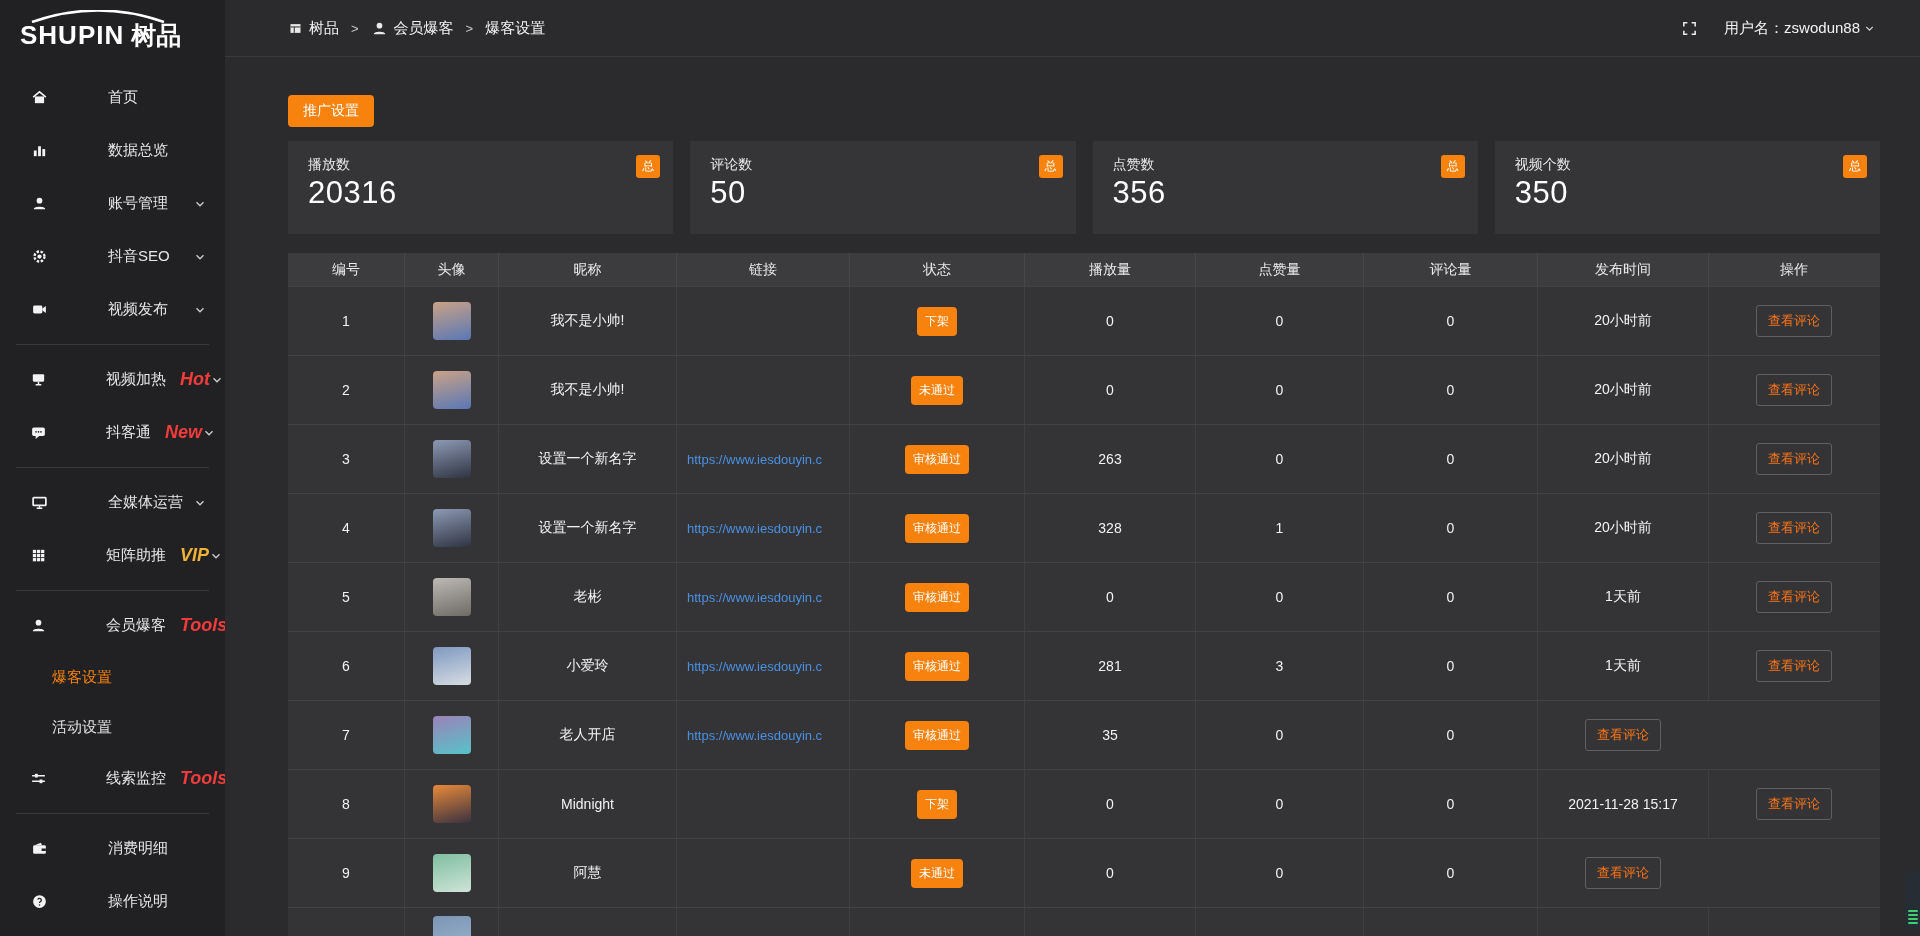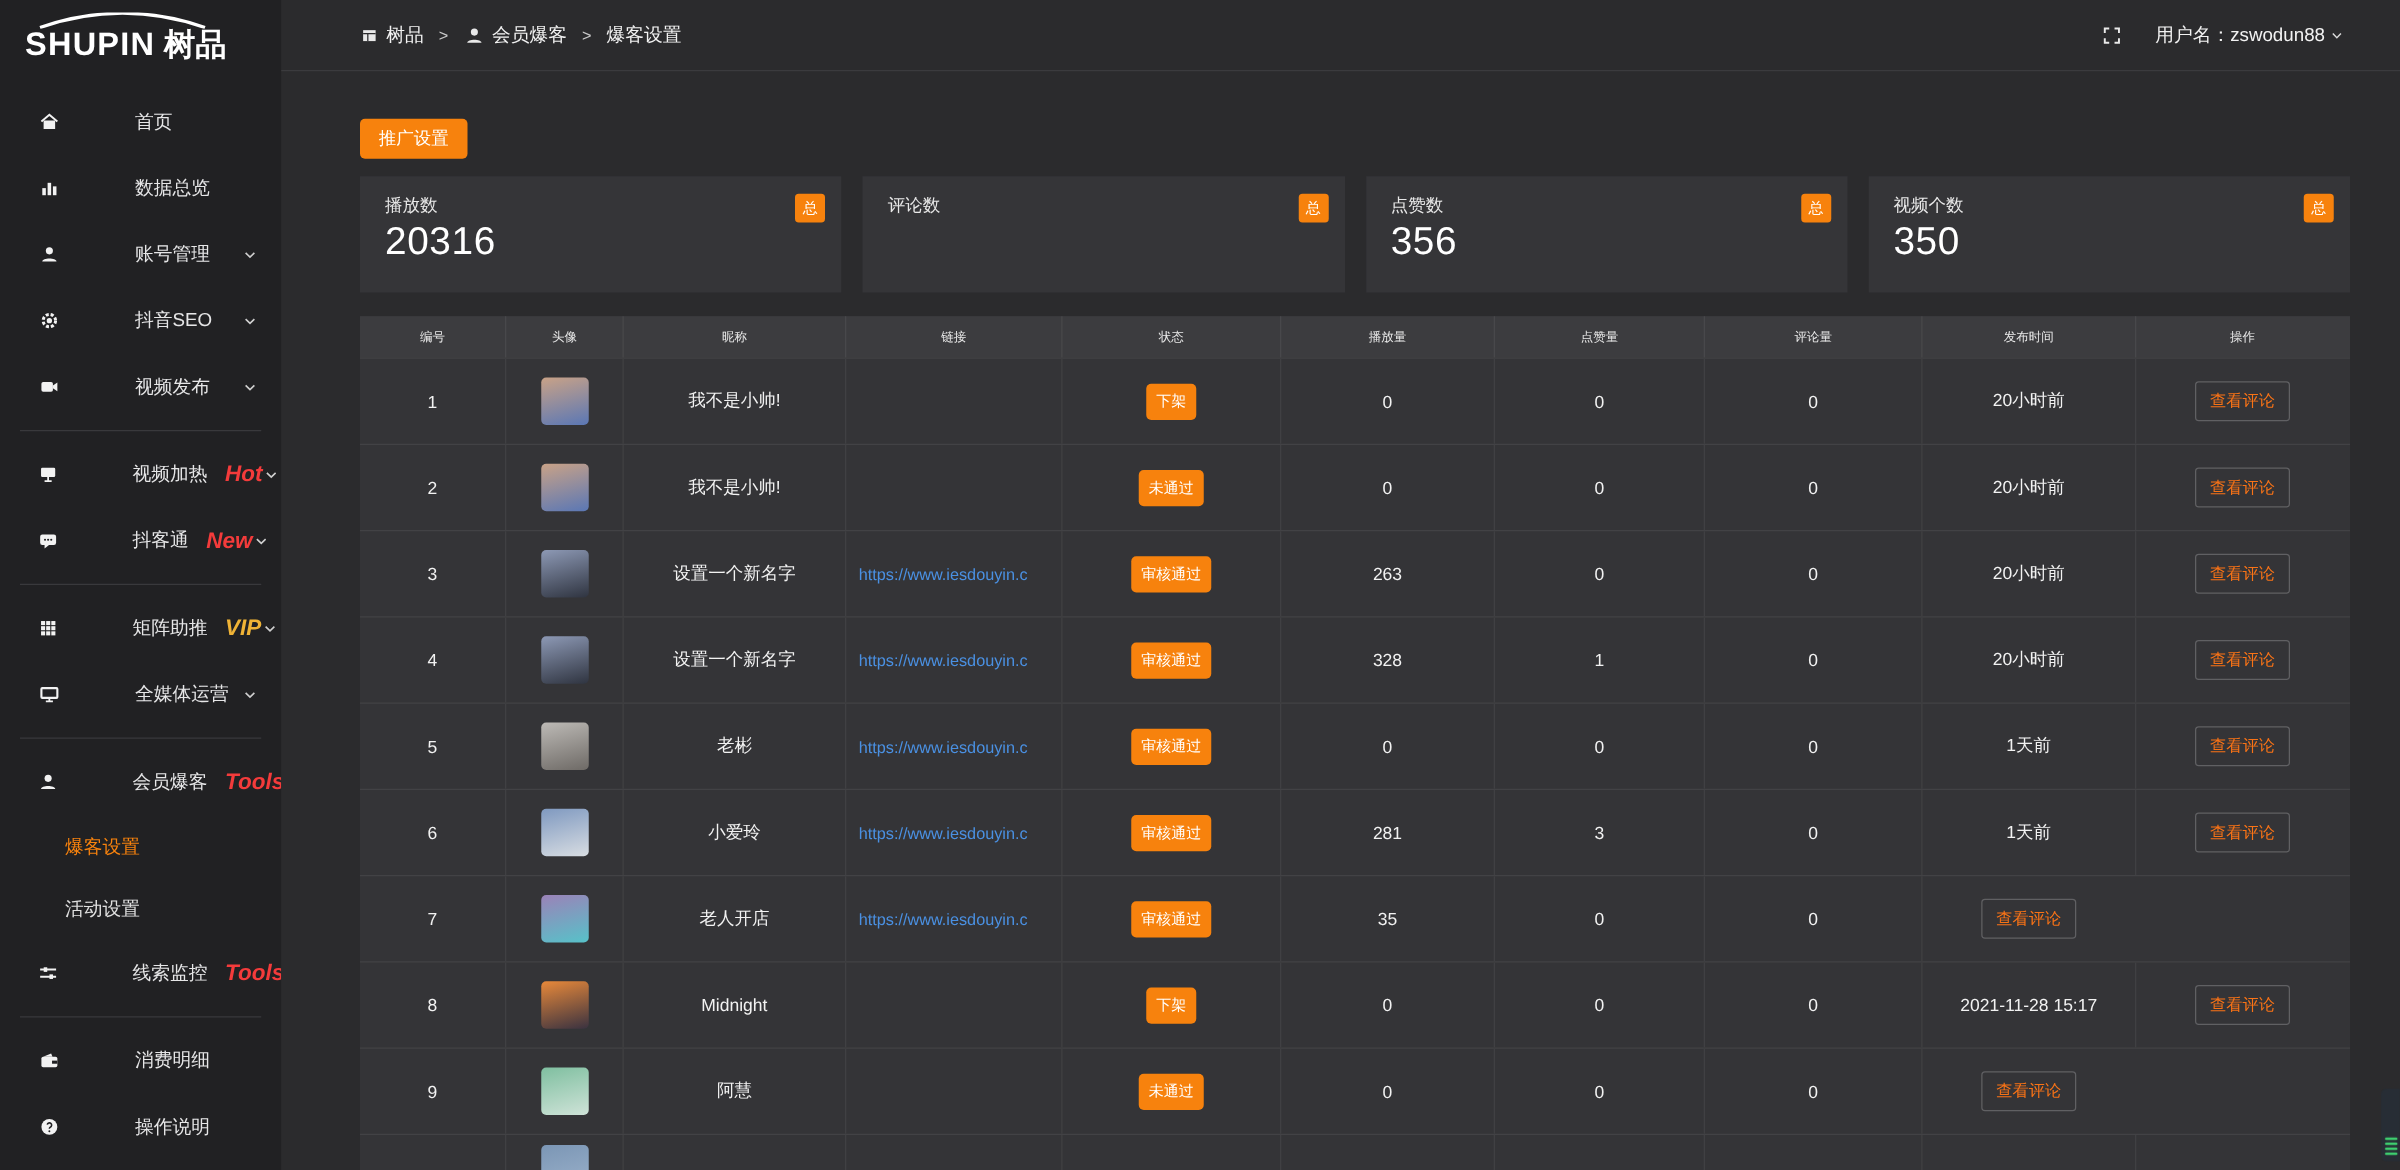--- a/index.html
+++ b/index.html
@@ -46,21 +46,21 @@
   
   .cards { display:flex; gap:17px; margin-top:14px; }
   .card { flex:1; height:93px; background:#353538; position:relative; padding:15px 20px 0 20px; }
   .card-label { font-size:14px; color:#e8e8e8; }
   .card-value { font-size:31px; color:#fff; margin-top:1px; font-weight:500; letter-spacing:0.5px; }
   .card-badge { position:absolute; top:14px; right:13px; background:#f7820d; color:#fff; font-size:12px; padding:3px 6px; border-radius:3px; }
 
   
   .table { margin-top:19px; background:#343437; }
   .thead { display:flex; height:33px; background:#3c3c3f; }
-  .th { display:flex; align-items:center; justify-content:center; font-size:10px; color:#eaeaea; border-right:1px solid #48484b; }
+  .th { display:flex; align-items:center; justify-content:center; font-size:14px; color:#eaeaea; border-right:1px solid #48484b; }
   .th:last-child { border-right:none; }
   .trow { display:flex; height:69px; border-top:1px solid #424245; }
   .td { display:flex; align-items:center; justify-content:center; font-size:14px; color:#f2f2f2; border-right:1px solid #404043; overflow:hidden; }
   .td:last-child { border-right:none; }
   .avatar { width:38px; height:38px; border-radius:4px; }
   .link { color:#4a90e2; font-size:13px; white-space:nowrap; text-decoration:none; cursor:pointer; }
   .td.link-cell { justify-content:flex-start; padding-left:10px; }
   .badge { background:#f7820d; color:#fff; font-size:12px; padding:6px 8px; border-radius:4px; white-space:nowrap; }
   .view-btn { background:transparent; border:1px solid #606063; color:#f97316; font-size:13px; padding:6px 11px; border-radius:3px; cursor:pointer; font-family:inherit; }
   .trow.partial { height:30px; }
@@ -179,20 +179,34 @@
           <span class="side-chevron">
             <svg viewBox="0 0 24 24" width="14" height="14">
               <path d="M6 9l6 6 6-6" fill="none" stroke="currentColor" stroke-width="2.2"></path>
             </svg>
           </span>
         </div>
         <div class="side-divider"></div>
         <div class="side-item">
           <span class="side-icon">
             <svg viewBox="0 0 24 24" width="17" height="17">
+              <rect x="3" y="5" width="18" height="11" rx="1" fill="none" stroke="currentColor" stroke-width="2.4"></rect>
+              <path d="M12 16.5v3M8 20h8" stroke="currentColor" stroke-width="2" fill="none"></path>
+            </svg>
+          </span>
+          <span class="side-label">全媒体运营</span>
+          <span class="side-chevron">
+            <svg viewBox="0 0 24 24" width="14" height="14">
+              <path d="M6 9l6 6 6-6" fill="none" stroke="currentColor" stroke-width="2.2"></path>
+            </svg>
+          </span>
+        </div>
+        <div class="side-item">
+          <span class="side-icon">
+            <svg viewBox="0 0 24 24" width="17" height="17">
               <g fill="currentColor">
                 <rect x="4" y="4" width="4.6" height="4.6"></rect>
                 <rect x="9.8" y="4" width="4.6" height="4.6"></rect>
                 <rect x="15.6" y="4" width="4.6" height="4.6"></rect>
                 <rect x="4" y="9.8" width="4.6" height="4.6"></rect>
                 <rect x="9.8" y="9.8" width="4.6" height="4.6"></rect>
                 <rect x="15.6" y="9.8" width="4.6" height="4.6"></rect>
                 <rect x="4" y="15.6" width="4.6" height="4.6"></rect>
                 <rect x="9.8" y="15.6" width="4.6" height="4.6"></rect>
                 <rect x="15.6" y="15.6" width="4.6" height="4.6"></rect>
@@ -200,34 +214,20 @@
             </svg>
           </span>
           <span class="side-label">矩阵助推</span>
           <span class="side-tag" style="color:#efb336">VIP</span>
           <span class="side-chevron">
             <svg viewBox="0 0 24 24" width="14" height="14">
               <path d="M6 9l6 6 6-6" fill="none" stroke="currentColor" stroke-width="2.2"></path>
             </svg>
           </span>
         </div>
-        <div class="side-item">
-          <span class="side-icon">
-            <svg viewBox="0 0 24 24" width="17" height="17">
-              <rect x="3" y="5" width="18" height="11" rx="1" fill="none" stroke="currentColor" stroke-width="2.4"></rect>
-              <path d="M12 16.5v3M8 20h8" stroke="currentColor" stroke-width="2" fill="none"></path>
-            </svg>
-          </span>
-          <span class="side-label">全媒体运营</span>
-          <span class="side-chevron">
-            <svg viewBox="0 0 24 24" width="14" height="14">
-              <path d="M6 9l6 6 6-6" fill="none" stroke="currentColor" stroke-width="2.2"></path>
-            </svg>
-          </span>
-        </div>
         <div class="side-divider"></div>
         <div class="side-item">
           <span class="side-icon">
             <svg viewBox="0 0 24 24" width="17" height="17">
               <circle cx="12" cy="8" r="4" fill="currentColor"></circle>
               <path d="M4 20c0-4.5 16-4.5 16 0z" fill="currentColor"></path>
             </svg>
           </span>
           <span class="side-label">会员爆客</span>
           <span class="side-tag" style="color:#f43b3b">Tools</span>
@@ -324,20 +324,21 @@
     <div class="content">
       <button class="promo-btn">推广设置</button>
       <div class="cards" id="cards">
           <div class="card">
             <div class="card-label">播放数</div>
             <div class="card-value">20316</div>
             <span class="card-badge">总</span>
           </div>
           <div class="card">
             <div class="card-label">评论数</div>
+            <div class="card-value">50</div>
             <span class="card-badge">总</span>
           </div>
           <div class="card">
             <div class="card-label">点赞数</div>
             <div class="card-value">356</div>
             <span class="card-badge">总</span>
           </div>
           <div class="card">
             <div class="card-label">视频个数</div>
             <div class="card-value">350</div>

